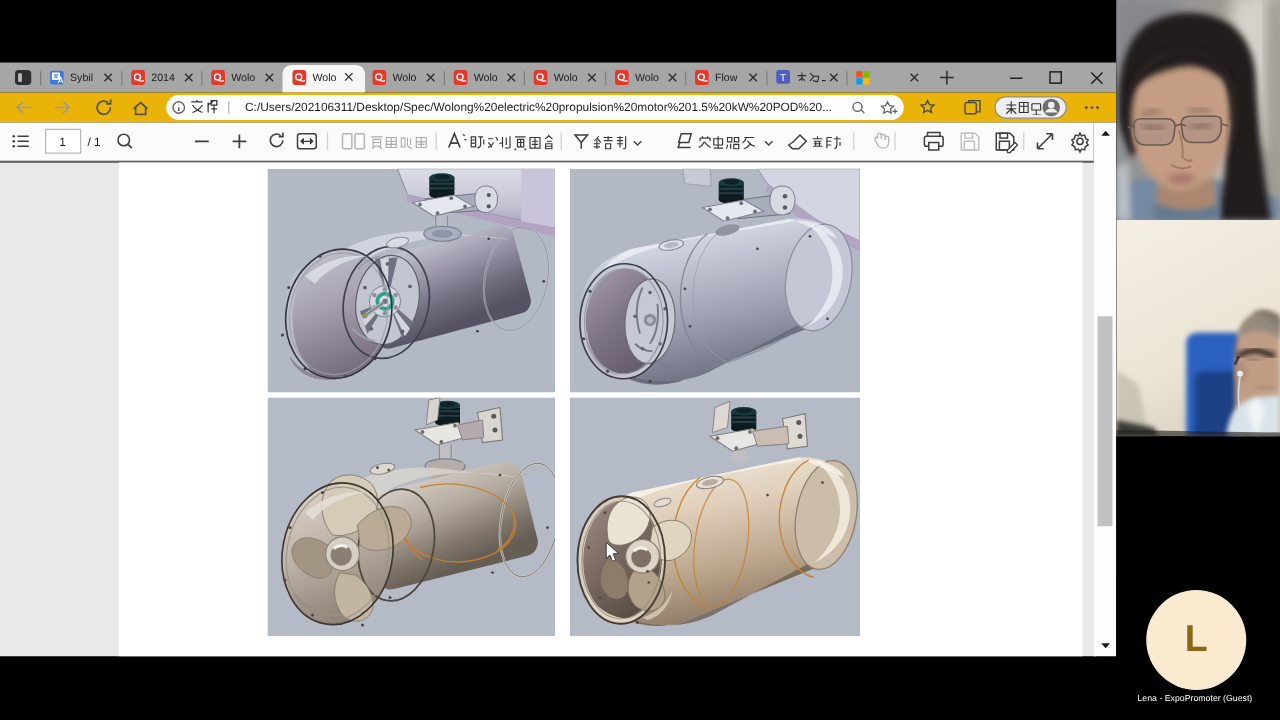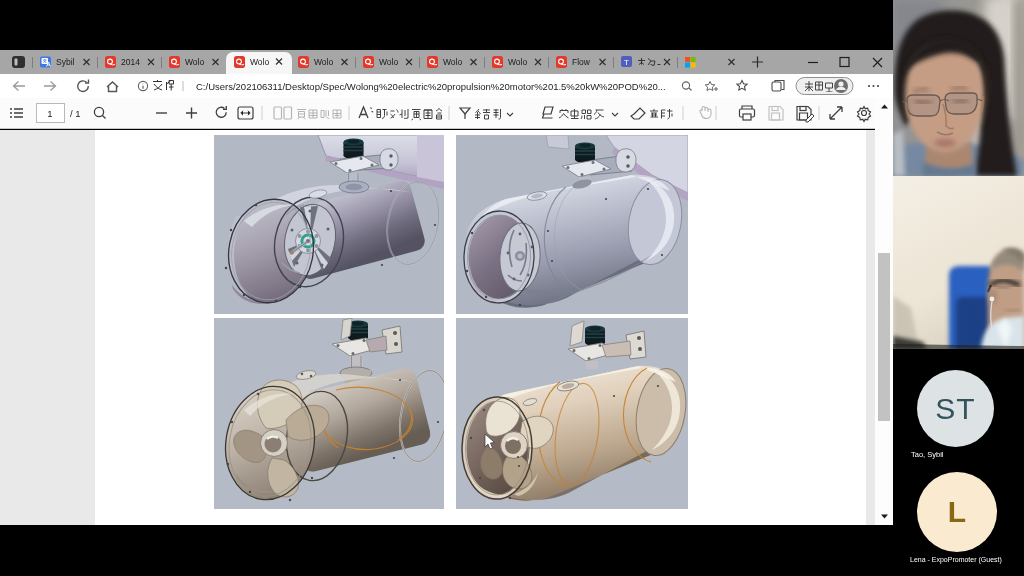--- a/index.html
+++ b/index.html
@@ -2,21 +2,21 @@
 <html><head>
 <meta charset="utf-8">
 <style>
 html,body{margin:0;padding:0;background:#000;}
 #root{position:relative;width:1024px;height:576px;background:#000;overflow:hidden;
   font-family:"Liberation Sans",sans-serif;}
 .abs{position:absolute;}
 #tabbar{left:0;top:50px;width:893px;height:24px;background:#a6a6a6;}
 .tabtxt{position:absolute;top:7px;font-size:8.5px;color:#1b1b1b;white-space:nowrap;overflow:hidden;}
 #activetab{position:absolute;left:226px;top:52px;width:66px;height:22px;background:#f6f6f6;border-radius:7px 7px 0 0;}
-#addrbar{left:0;top:74px;width:893px;height:24px;background:#ffffff;}
+#addrbar{left:0;top:74px;width:893px;height:24px;background:#eab308;}
 #urlpill{position:absolute;left:133px;top:2px;width:590px;height:20px;background:#fff;border-radius:10px;}
 #toolbar{left:0;top:98px;width:875px;height:30px;background:#fbfbfb;border-bottom:1.5px solid #c9c9c9;}
 #pdfbg{left:0;top:129.5px;width:877px;height:395.5px;background:#e9e9e9;}
 #page{position:absolute;left:95px;top:0px;width:771px;height:395.5px;background:#fff;}
 #vscroll{left:875px;top:98px;width:18px;height:427px;background:#fdfdfd;}
 #vthumb{position:absolute;left:3px;top:155px;width:12px;height:168px;background:#c2c2c2;}
 #sidebar{left:893px;top:0;width:131px;height:576px;background:#000;}
 .lbl{position:absolute;color:#fff;font-size:7.5px;}
 </style>
 </head>
@@ -821,25 +821,20 @@
 
       <path d="M112 134 q8 2 14 -1" stroke="#8a6a55" stroke-width="2" fill="none" opacity="0.6" filter="url(#b3)"></path>
 
       <path d="M88 173 C90 154 98 145 112 142 L131 140 L131 173 Z" fill="#d9e4ea" filter="url(#b3)"></path>
       <path d="M112 142 L119 152 L113 173 L104 152 Z" fill="#f0f5f7" filter="url(#b3)"></path>
 
       <path d="M0 160 L30 166 L34 173 L0 173 Z" fill="#3a3a36" filter="url(#b3)"></path>
       <path d="M0 168 L131 170 L131 173 L0 173 Z" fill="#1c1c1a" opacity="0.6"></path>
     </svg>
 
-    <div class="abs" style="left:0;top:349px;width:131px;height:113px;background:#000;">
-      <div style="position:absolute;left:24px;top:21px;width:77px;height:77px;border-radius:50%;background:#dde3e5;"></div>
-      <div style="position:absolute;left:24px;top:21px;width:77px;height:77px;border-radius:50%;text-align:center;line-height:77px;font-size:30px;color:#33535c;letter-spacing:1px;">ST</div>
-      <div class="lbl" style="left:18px;top:101px;">Tao, Sybil</div>
-    </div>
 
     <div class="abs" style="left:0;top:462px;width:131px;height:114px;background:#000;">
       <div style="position:absolute;left:24px;top:10px;width:80px;height:80px;border-radius:50%;background:#f9ead0;"></div>
       <div style="position:absolute;left:24px;top:10px;width:80px;height:80px;border-radius:50%;text-align:center;line-height:80px;font-size:30px;font-weight:bold;color:#8a6713;">L</div>
       <div class="lbl" style="left:17px;top:94px;font-size:7px;">Lena - ExpoPromoter (Guest)</div>
     </div>
   </div>
 </div>
 
 </body></html>

